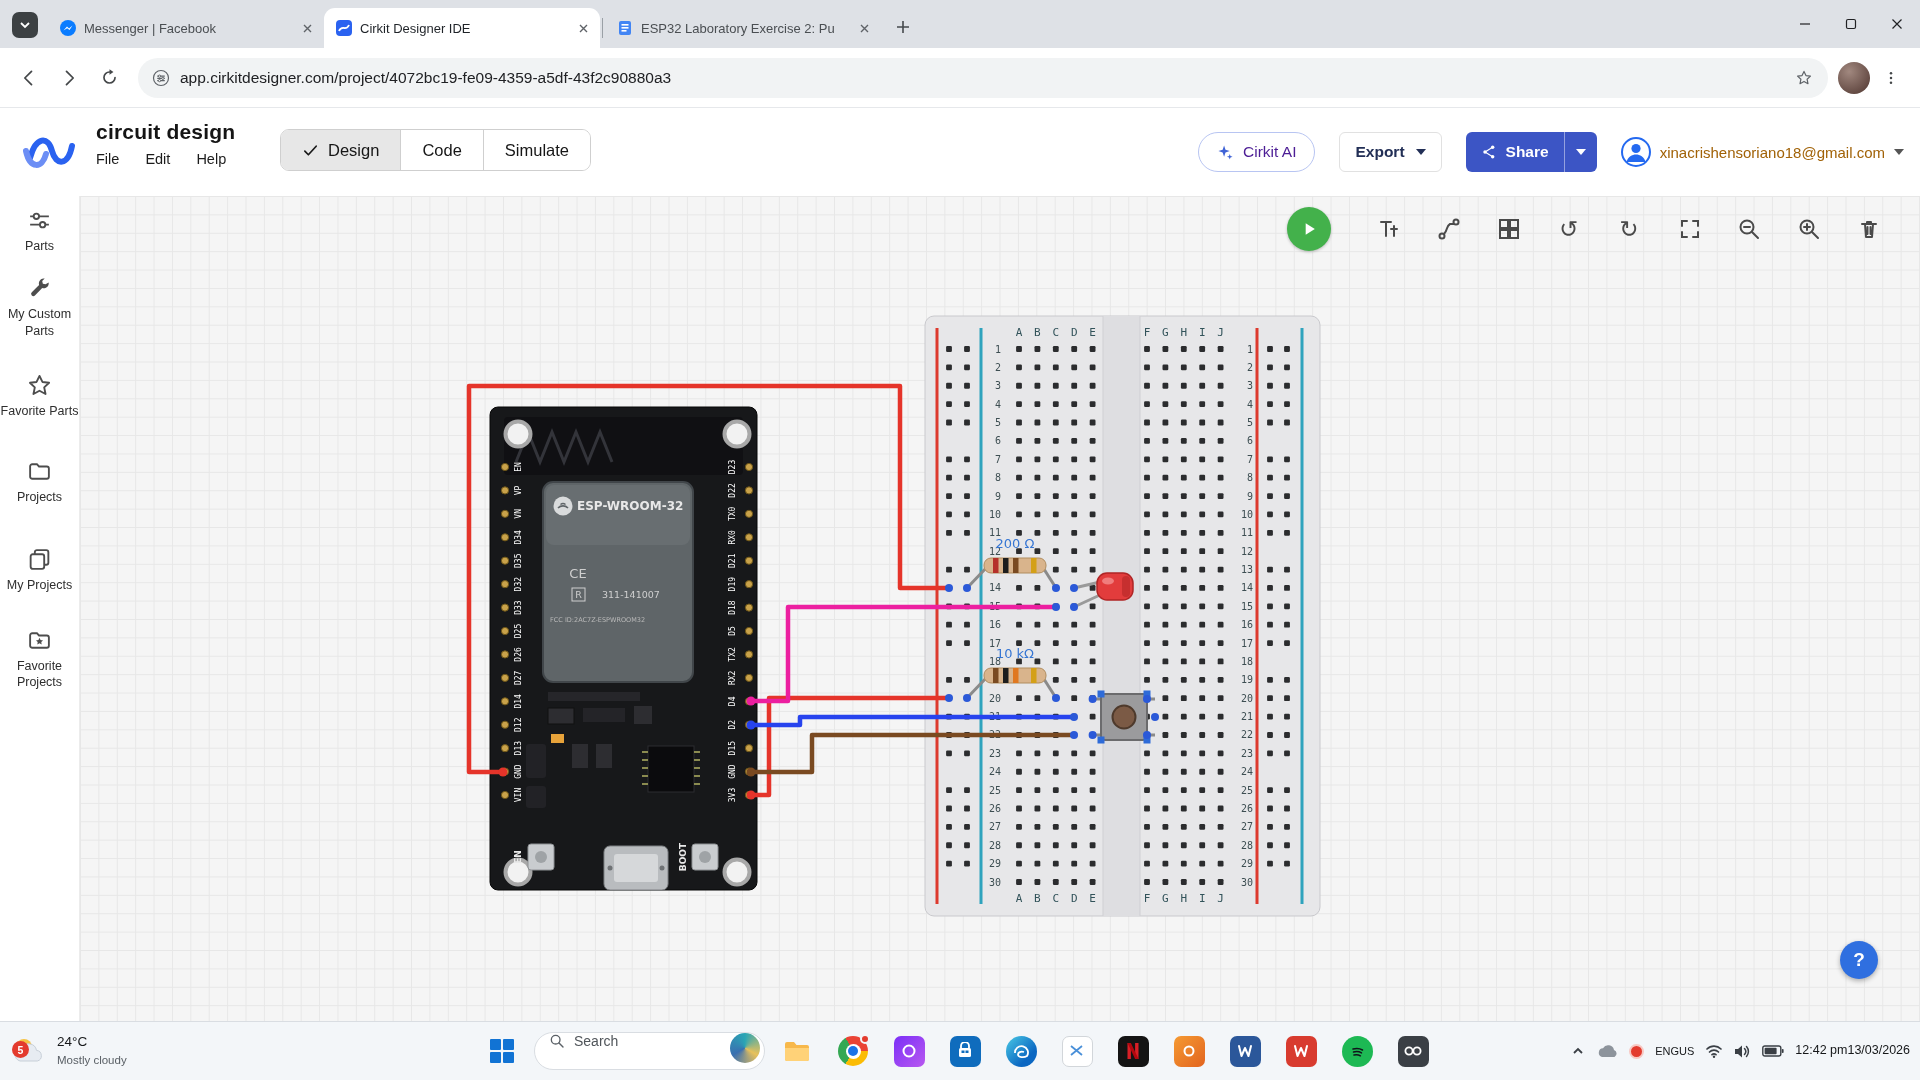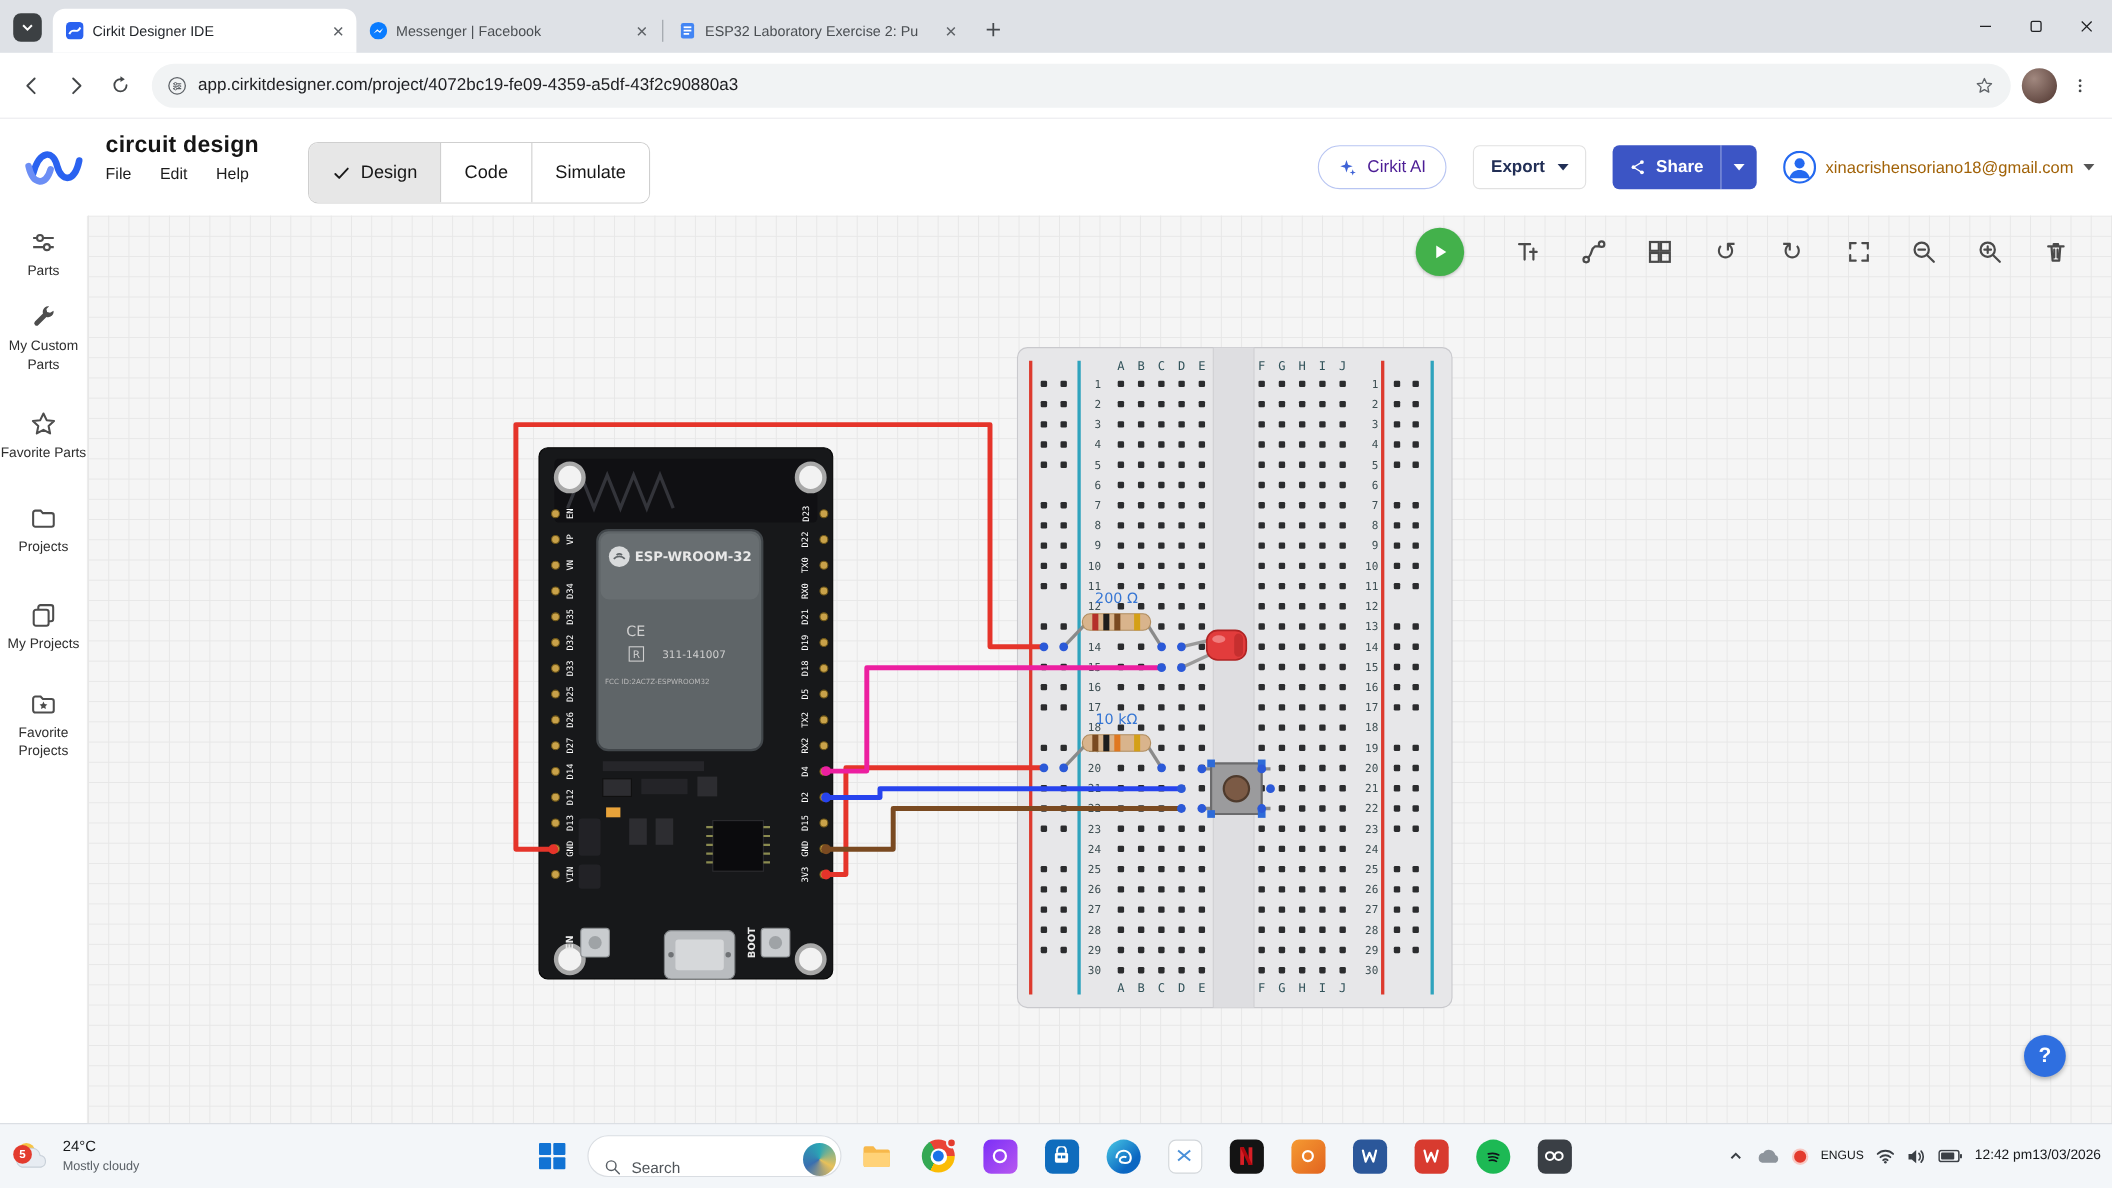--- a/index.html
+++ b/index.html
@@ -25,21 +25,21 @@
   .url-text{flex:1;font-size:15.5px;color:#202124;white-space:nowrap;overflow:hidden}
   .avatar{width:32px;height:32px;border-radius:50%;background:radial-gradient(circle at 35% 30%,#a1887f,#4e342e);border:none}
 
   
   .appheader{position:relative;height:88px;background:#fff}
   .logo{position:absolute;left:22px;top:16px}
   .titleblock{position:absolute;left:96px;top:12px}
   .app-title{font-size:21px;font-weight:700;color:#151515;letter-spacing:.2px}
   .menus{display:flex;gap:26px;margin-top:7px;font-size:14.5px;color:#1c1c1c}
   .menus span{cursor:default}
-  .mode-tabs{position:absolute;left:280px;top:21px;height:56px;display:flex;border:1px solid #cfcfcf;border-radius:9px;overflow:hidden;background:#fff}
+  .mode-tabs{position:absolute;left:280px;top:21px;height:42px;display:flex;border:1px solid #cfcfcf;border-radius:9px;overflow:hidden;background:#fff}
   .mode-tab{display:flex;align-items:center;gap:9px;padding:0 21px;font-size:16.5px;color:#161616;background:#fff;border:none}
   .mode-tab.active{background:#e7e7e7}
   .mode-tab+.mode-tab{border-left:1px solid #cfcfcf}
   .hdr-right{position:absolute;right:16px;top:0;height:100%;display:flex;align-items:center;gap:24px}
   .ai-btn{height:40px;padding:0 18px;border:1.5px solid #b8c5f2;border-radius:20px;display:flex;align-items:center;gap:9px;color:#4c1d95;font-size:15.5px;background:#fff}
   .export-btn{height:40px;padding:0 15px;border:1px solid #e1e1e1;border-radius:6px;display:flex;align-items:center;gap:11px;color:#222f56;font-weight:700;font-size:15.5px;background:#fff}
   .share-btn{height:40px;border-radius:6px;background:#3c55c5;color:#fff;display:flex;align-items:stretch;font-size:15.5px;font-weight:600;border:none;padding:0}
   .share-main{display:flex;align-items:center;gap:9px;padding:0 15px}
   .share-caret{padding:0 11px;border-left:1px solid rgba(255,255,255,.45);display:flex;align-items:center}
   .account{display:flex;align-items:center;gap:9px;font-size:15px;color:#a16207;background:transparent;border:none}
@@ -77,21 +77,21 @@
   .btn-label{font:700 9px "DejaVu Sans",sans-serif;fill:#e9e9e9}
 
   
   .taskbar{position:relative;height:59px;background:#f3f6f9;border-top:1px solid #d9dde2}
   .weather{position:absolute;left:10px;top:0;height:100%;display:flex;align-items:center;gap:9px;border:none;background:transparent}
   .weather .t{font-size:13.5px;color:#16181a;text-align:left;line-height:1.3}
   .weather .c{font-size:11.5px;color:#5a6066}
   .wbadge{position:absolute;left:2px;top:7px;width:17px;height:17px;border-radius:50%;background:#e33b2e;color:#fff;font-size:10.5px;font-weight:700;display:flex;align-items:center;justify-content:center}
   .tb-center{position:absolute;left:478px;top:0;height:100%;display:flex;align-items:center;gap:8px}
   .tb-icon{width:48px;height:48px;display:flex;align-items:center;justify-content:center;border-radius:7px;position:relative;border:none;background:transparent}
-  .search-pill{width:231px;height:38px;background:#fff;border:1px solid #d9dde2;border-radius:19px;display:flex;align-items:flex-end;gap:9px;padding:0 4px 0 14px;font-size:14px;color:#50555a}
+  .search-pill{width:231px;height:38px;background:#fff;border:1px solid #d9dde2;border-radius:19px;display:flex;align-items:flex-start;gap:9px;padding:0 4px 0 14px;font-size:14px;color:#50555a}
   .tb-img{width:30px;height:30px;border-radius:50%;margin-left:auto;background:conic-gradient(#2aa6b5,#e8c15a,#3a6fb0,#2aa6b5)}
   .sq{border-radius:7px;width:31px;height:31px;display:flex;align-items:center;justify-content:center}
   .badge-dot{position:absolute;right:7px;top:7px;width:10px;height:10px;border-radius:50%;background:#e33b2e;border:2px solid #f3f6f9}
   .chrome-ball{width:30px;height:30px;border-radius:50%;background:conic-gradient(from -30deg,#ea4335 0 120deg,#fbbc05 120deg 240deg,#34a853 240deg 360deg);display:flex;align-items:center;justify-content:center}
   .chrome-ball i{width:15px;height:15px;border-radius:50%;background:#fff;display:flex;align-items:center;justify-content:center}
   .chrome-ball i b{width:10px;height:10px;border-radius:50%;background:#1a73e8}
   .tray{position:absolute;right:10px;top:0;height:100%;display:flex;align-items:center;gap:11px}
   .tray button{border:none;background:transparent;display:flex;align-items:center;justify-content:center}
   .clock{text-align:right;font-size:12.5px;color:#16181a;line-height:1.4;border:none;background:transparent}
   .lang{text-align:center;font-size:11px;color:#16181a;line-height:1.3;border:none;background:transparent}
@@ -99,39 +99,39 @@
 </head>
 <body>
 
 <div class="tabstrip">
   <button class="tab-search">
     <svg width="12" height="12" viewBox="0 0 12 12">
         <path d="M2,4 L6,8 L10,4" stroke="#fff" stroke-width="1.8" fill="none"></path>
       </svg>
   </button>
 
+  <div class="tab">
+    <svg class="favicon" viewBox="0 0 16 16">
+        <circle cx="8" cy="8" r="8" fill="#0a7cff"></circle>
+        <path d="M3.5,10.5 L7,6.5 L9,8.5 L12.5,5.5 L9.5,10 L7.2,8.2 Z" fill="#fff"></path>
+      </svg>
+    <span class="title">Messenger | Facebook</span>
+    <button class="close">
+        <svg width="9" height="9" viewBox="0 0 9 9">
+          <path d="M1,1 L8,8 M8,1 L1,8" stroke="#5f6368" stroke-width="1.4"></path>
+        </svg>
+      </button>
+  </div>
+
   <div class="tab active">
     <svg class="favicon" viewBox="0 0 16 16">
         <rect width="16" height="16" rx="4" fill="#2a62f0"></rect>
         <path d="M3,11 C6,4 10,12 13,5" stroke="#fff" stroke-width="1.8" fill="none"></path>
       </svg>
     <span class="title">Cirkit Designer IDE</span>
-    <button class="close">
-        <svg width="9" height="9" viewBox="0 0 9 9">
-          <path d="M1,1 L8,8 M8,1 L1,8" stroke="#5f6368" stroke-width="1.4"></path>
-        </svg>
-      </button>
-  </div>
-
-  <div class="tab">
-    <svg class="favicon" viewBox="0 0 16 16">
-        <circle cx="8" cy="8" r="8" fill="#0a7cff"></circle>
-        <path d="M3.5,10.5 L7,6.5 L9,8.5 L12.5,5.5 L9.5,10 L7.2,8.2 Z" fill="#fff"></path>
-      </svg>
-    <span class="title">Messenger | Facebook</span>
     <button class="close">
         <svg width="9" height="9" viewBox="0 0 9 9">
           <path d="M1,1 L8,8 M8,1 L1,8" stroke="#5f6368" stroke-width="1.4"></path>
         </svg>
       </button>
   </div>
   <div class="tabdivider"></div>
 
   <div class="tab">
     <svg class="favicon" viewBox="0 0 16 16">

